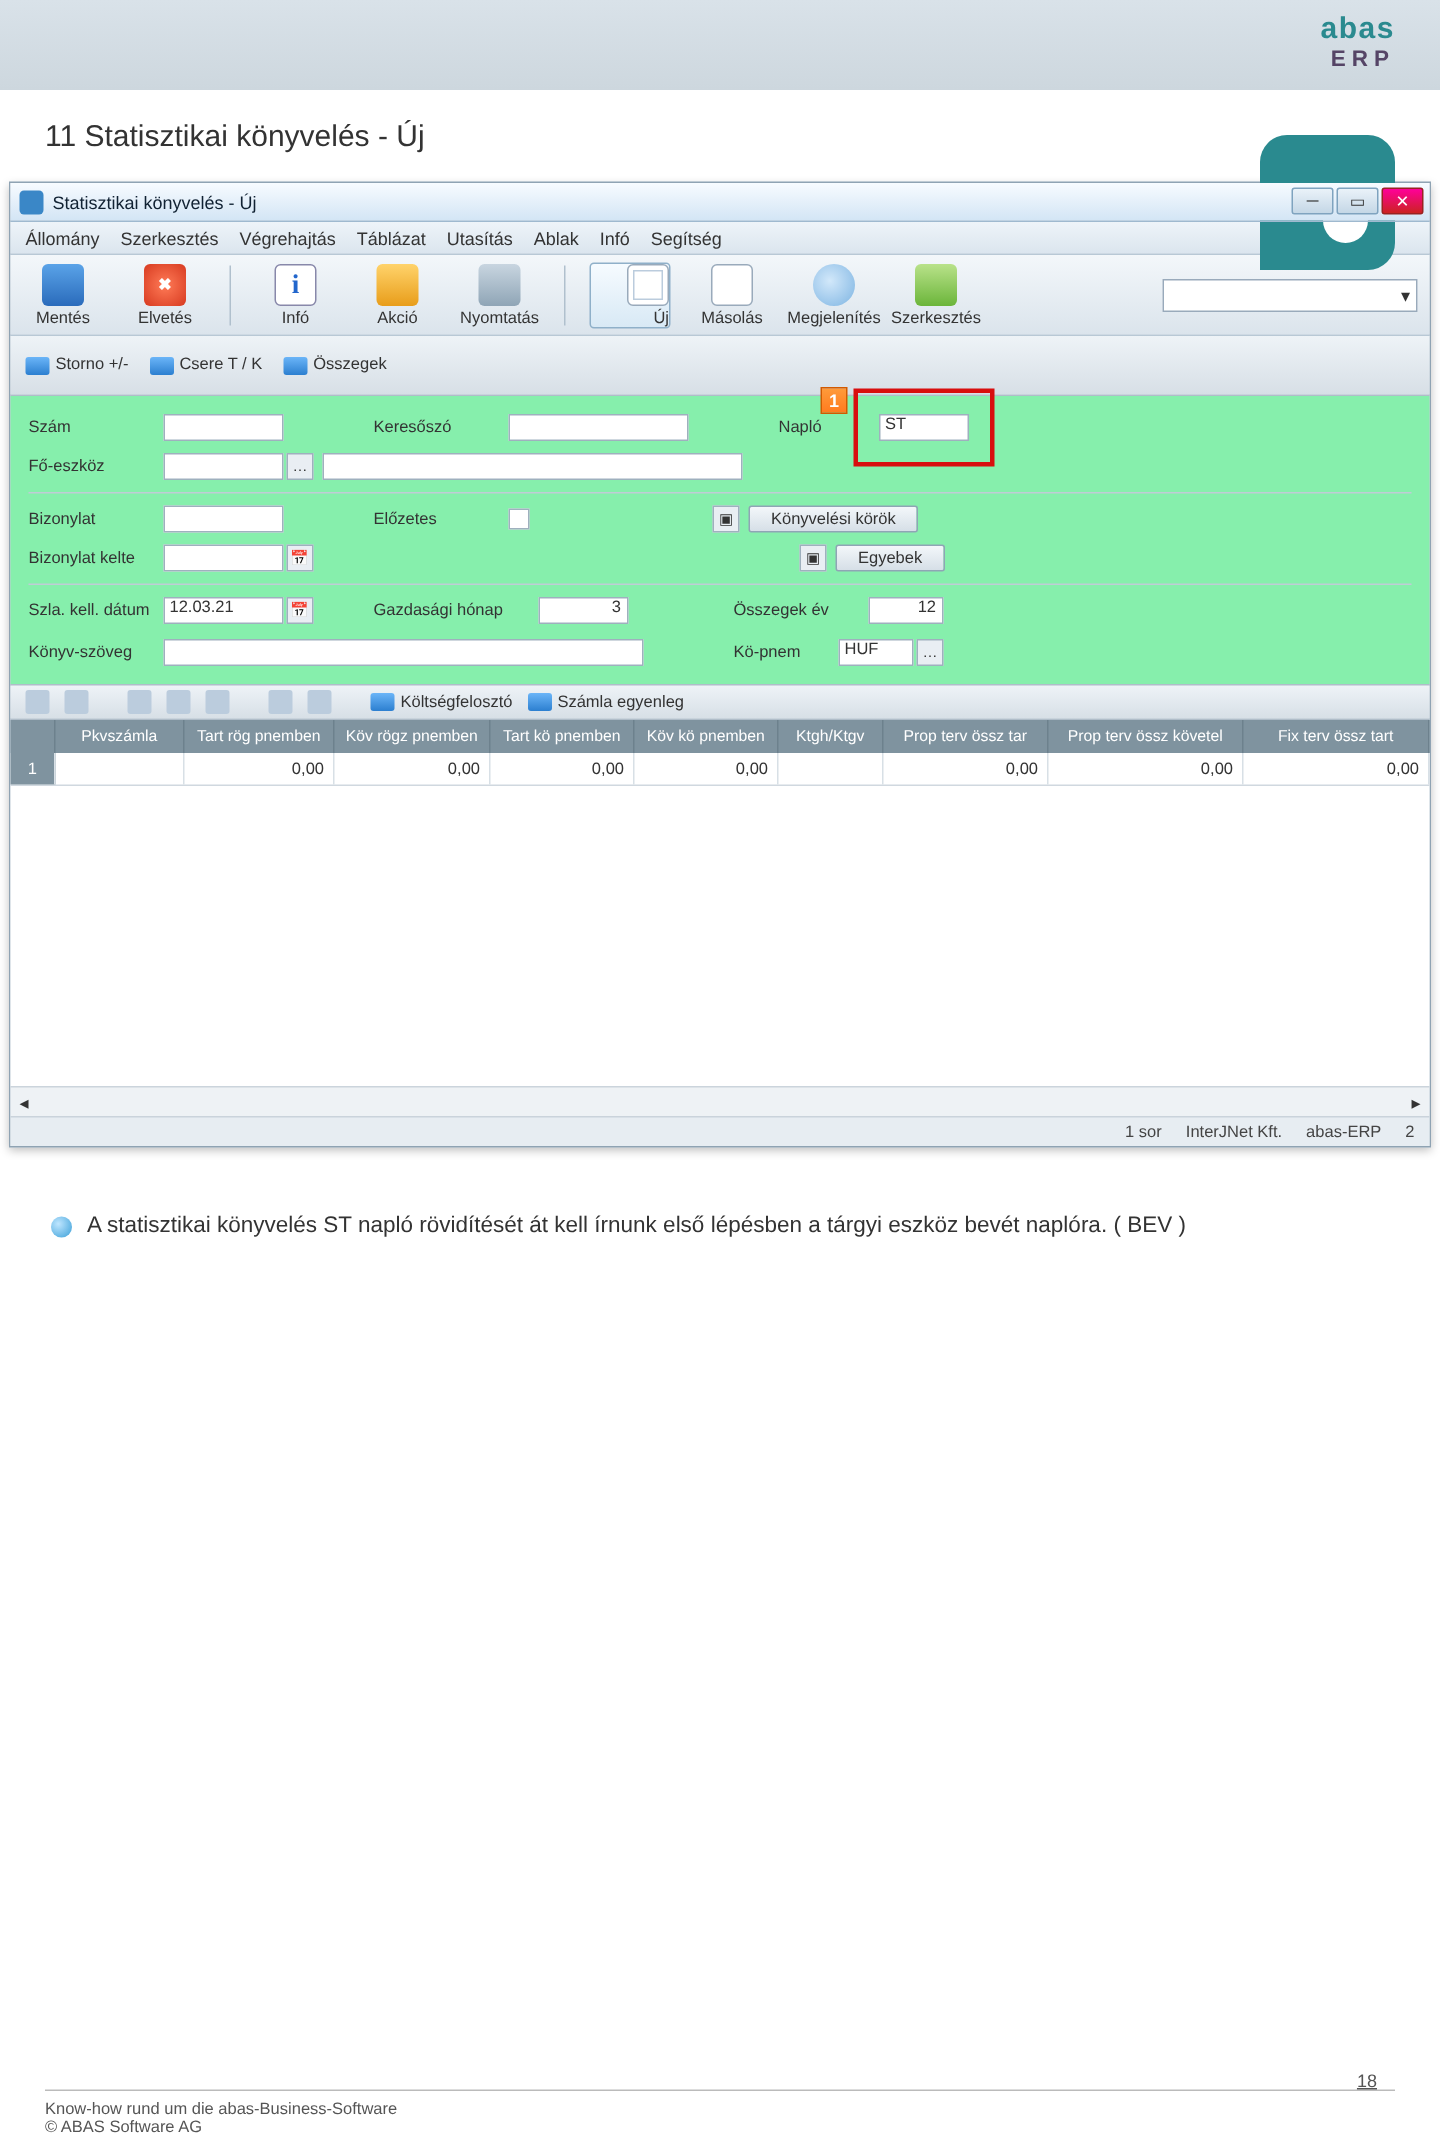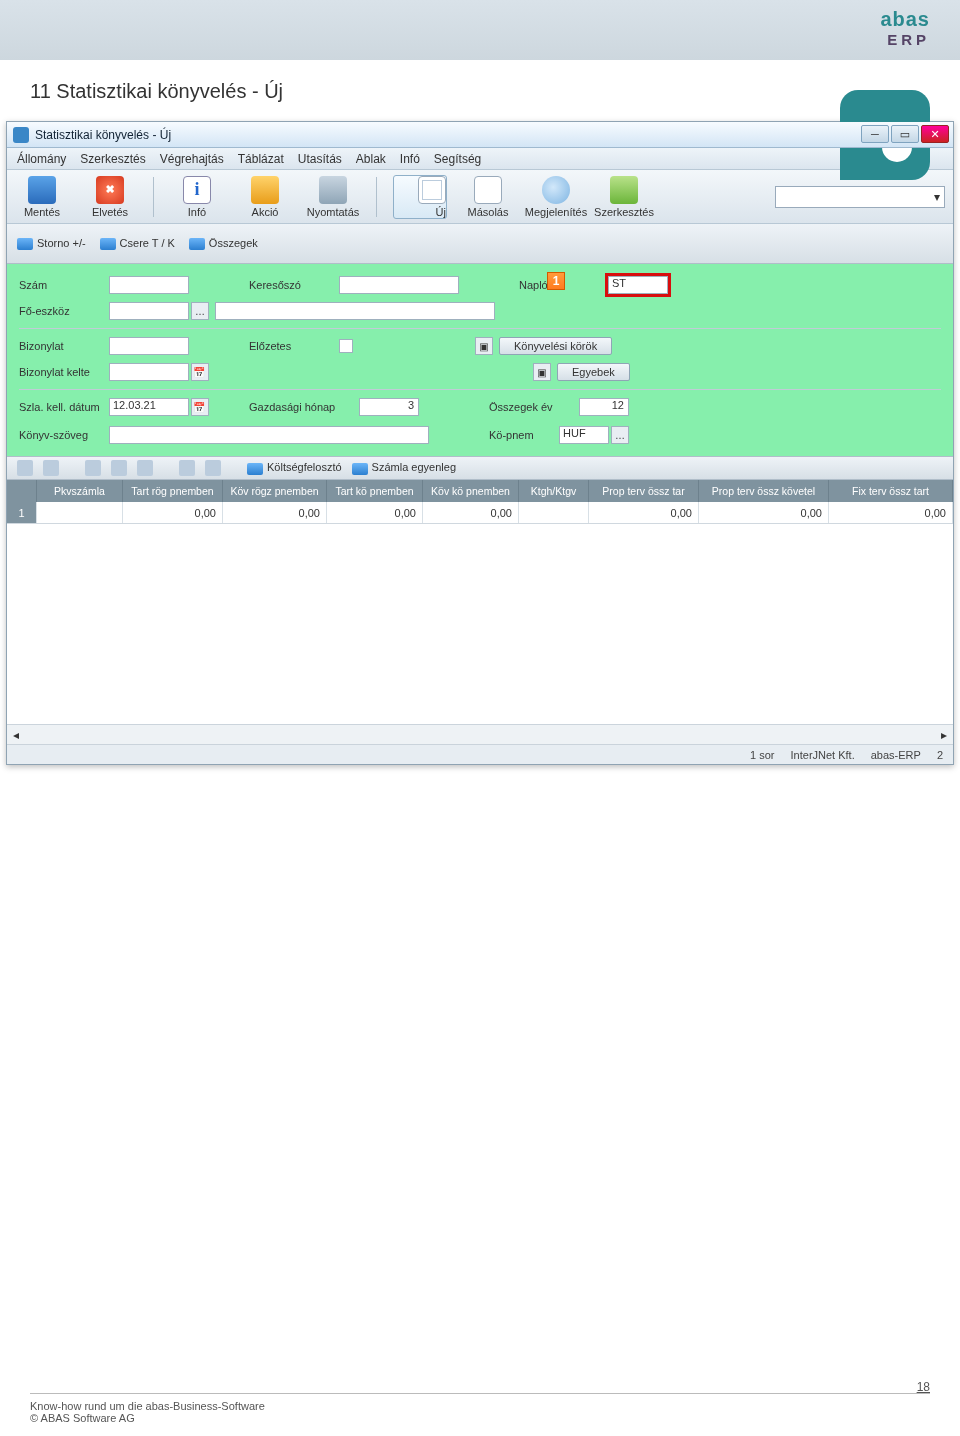--- a/index.html
+++ b/index.html
@@ -44,21 +44,21 @@
   .lbl { width:90px; color:#333; }
   .fld { background:#fff; border:1px solid #9fb0be; height:18px; display:inline-block; }
   .fld.sm { width:80px; } .fld.md { width:120px; } .fld.lg { width:280px; }
   .datebtn, .pickbtn { width:18px; height:18px; background:#e9eef3; border:1px solid #9fb0be; display:inline-flex; align-items:center; justify-content:center; font-size:10px; margin-left:2px; }
   .hr { height:1px; background:#c0ccd6; margin:4px 0; }
   .chk { width:14px; height:14px; background:#fff; border:1px solid #9fb0be; display:inline-block; }
   .btn-form { display:inline-block; padding:2px 14px; border:1px solid #8fa5b5; background:linear-gradient(#f3f7fa,#d6dfe7); border-radius:2px; font-size:11px; margin-left:6px; }
 
   
   .hl-wrap { position:relative; display:inline-flex; align-items:center; }
-  .red-frame { border:3px solid #d80e0e; padding:0; display:inline-flex; align-items:center;margin-left:36px; }
+  .red-frame { border:3px solid #d80e0e; padding:14px; display:inline-flex; align-items:center; }
   .red-num { position:absolute; left:-22px; top:-1px; width:18px; height:18px; background:linear-gradient(#ff9b3a,#ff7b1f); color:#fff; font-weight:bold; display:flex; align-items:center; justify-content:center; font-size:12px; border:1px solid #d25a00; }
 
   .gridtoolbar { height:24px; background:linear-gradient(#eef3f7,#d7dfe6); border-top:1px solid #b0bdc9; border-bottom:1px solid #b0bdc9; display:flex; align-items:center; gap:10px; padding:0 10px; font-size:11px; }
   .micon { width:16px; height:16px; background:#bcd; border-radius:2px; }
 
   .gridhead { display:flex; height:22px; background:#7f939f; color:#fff; font-size:10.5px; align-items:center; }
   .gridhead > div { border-right:1px solid #6d818d; padding:0 6px; height:100%; display:flex; align-items:center; justify-content:center; text-align:center; }
   .gridrow { display:flex; height:22px; background:#fff; border-bottom:1px solid #d0d8df; font-size:11px; }
   .gridrow > div { border-right:1px solid #d8e0e6; padding:0 6px; display:flex; align-items:center; justify-content:flex-end; }
   .gridrow > div:first-child { background:#7f939f; color:#fff; justify-content:center; }
@@ -67,21 +67,21 @@
   .statusbar { height:20px; background:#e7edf2; border-top:1px solid #cad3db; display:flex; justify-content:flex-end; align-items:center; gap:16px; padding:0 10px; font-size:11px; color:#444; }
 
   
   .instructions { padding:24px 34px; font-size:15px; line-height:1.6; }
   .arrow-mark { color:#1e5fa6; font-weight:bold; font-size:18px; vertical-align:middle; }
   .num-badge { display:inline-flex; width:20px; height:20px; background:linear-gradient(#ff9b3a,#ff7b1f); border:1px solid #d25a00; color:#fff; font-weight:bold; align-items:center; justify-content:center; font-size:13px; vertical-align:middle; margin:0 4px; }
   .bullet-disc { display:inline-block; width:14px; height:14px; border-radius:50%; background:radial-gradient(circle at 35% 35%,#bfe6ff,#3a9fd8); margin-right:10px; margin-top:6px; flex-shrink:0; }
   .para-row { display:flex; align-items:flex-start; margin-top:8px; }
 
   .footer { position:absolute; bottom:12px; left:30px; right:30px; font-size:11px; color:#555; border-top:1px solid #bbb; padding-top:6px; }
-  .footer .pno { position:absolute; right:0; top:-14px; font-size:12px;text-decoration:underline; }
+  .footer .pno { position:absolute; right:12px; top:-14px; font-size:12px;text-decoration:underline; }
 
   
   .ic-save  { background:linear-gradient(#5aa3e8,#2a6bbb); }
   .ic-elvet { background:radial-gradient(circle,#ff7b57,#d73a20); }
   .ic-elvet::before{content:"✖";position:absolute;inset:0;display:flex;align-items:center;justify-content:center;color:#fff;font-weight:bold;}
   .ic-info  { background:#fff; border:1px solid #88a; }
   .ic-info::before{content:"i";position:absolute;inset:0;display:flex;align-items:center;justify-content:center;color:#26c;font-weight:bold;font-size:18px;font-family:serif;}
   .ic-akcio { background:linear-gradient(#ffd36b,#e89d1a); }
   .ic-print { background:linear-gradient(#c8d5e0,#8fa5b6); }
   .ic-new   { background:#fff; border:1px solid #9ab; }
@@ -287,20 +287,24 @@
     </div>
     <div class="statusbar">
       <span>1 sor</span>
       <span>InterJNet Kft.</span>
       <span>abas-ERP</span>
       <span>2</span>
     </div>
   </div>
 
   <div class="instructions">
+    <div class="para-row">
+      <span class="bullet-disc"></span>
+      <span style="text-align:justify">A statisztikai könyvelés ST napló rövidítését át kell írnunk első lépésben a tárgyi eszköz bevét naplóra. ( BEV )</span>
+    </div>
   </div>
 
   <div class="footer">
     <span class="pno">18</span>
     <div>Know-how rund um die abas-Business-Software</div>
     <div>© ABAS Software AG</div>
   </div>
 </div>
 
 </body></html>

